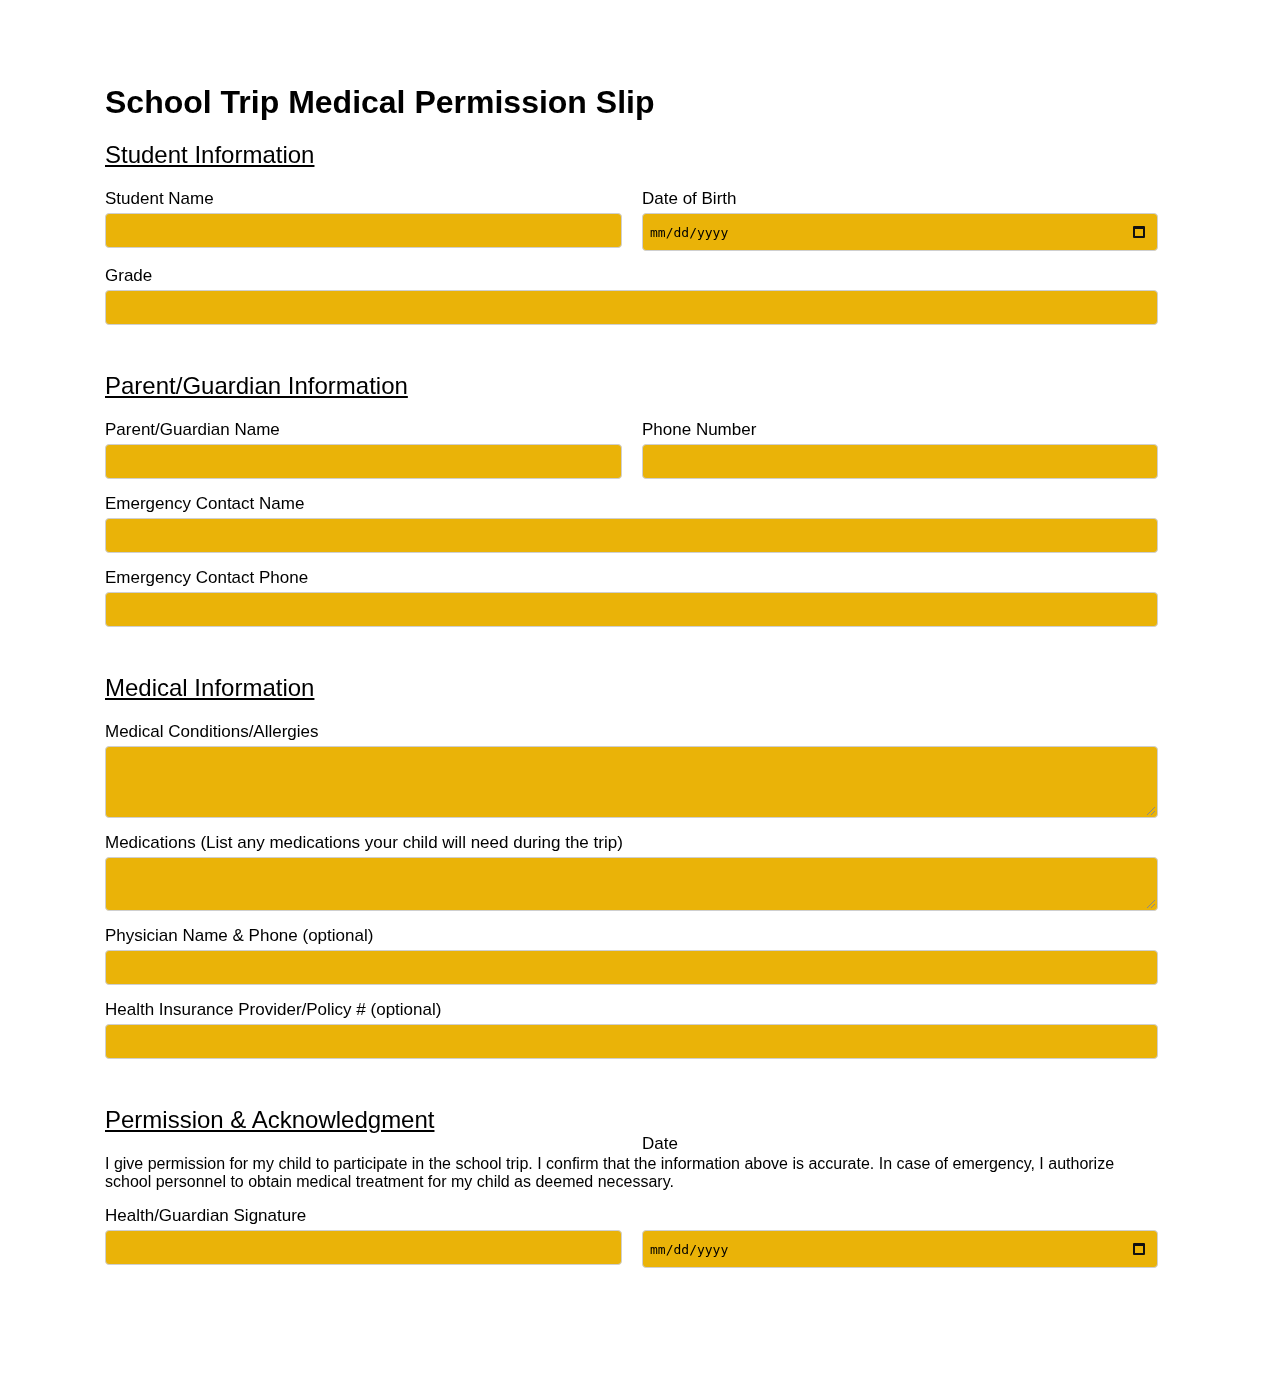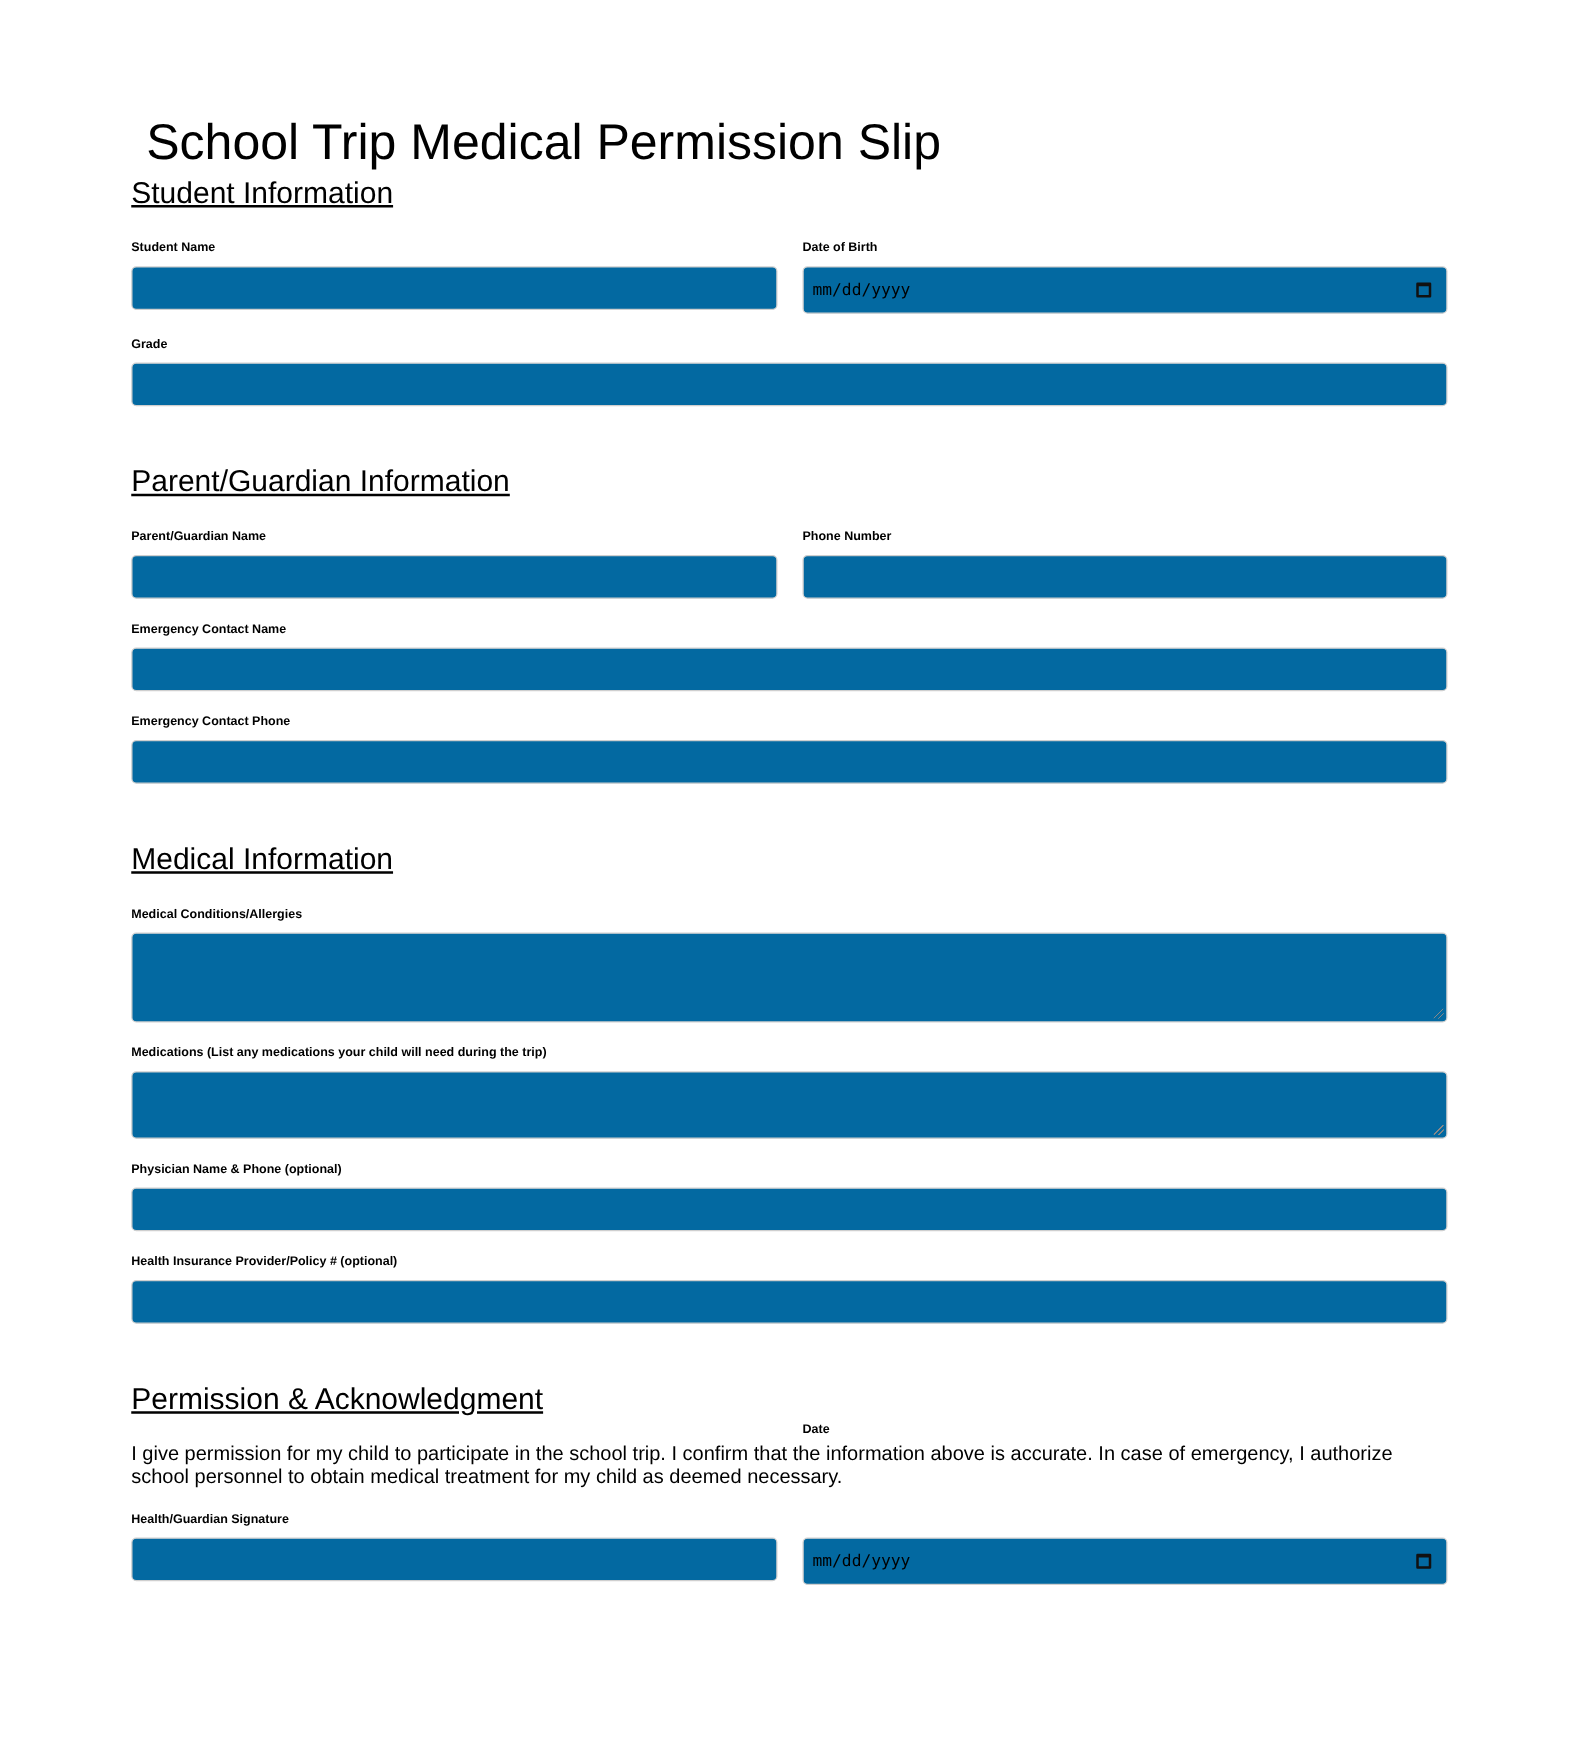--- a/index.html
+++ b/index.html
@@ -1,21 +1,21 @@
 <!DOCTYPE html>
 <html><head>
 <meta charset="utf-8">
 <style>
   html, body { margin: 0; padding: 0; background: #ffffff; }
   body { width: 1263px; height: 1400px; position: relative; font-family: "Liberation Sans", sans-serif; color: #000; }
   .container { position: absolute; left: 105px; top: 0; width: 1053px; }
-  h1 { font-size: 40px; font-weight: normal; margin: 12px; position: absolute; top: 83px; left: 0; line-height: 38px; white-space: nowrap; }
+  h1 { font-size: 32px; font-weight: bold; margin: 0; position: absolute; top: 83px; left: 0; line-height: 38px; white-space: nowrap; }
   h2 { font-size: 24px; font-weight: normal; margin: 0; position: absolute; left: 0; line-height: 28px; white-space: nowrap; text-decoration: underline; }
-  .label { font-size: 10px; position: absolute; left: 0; line-height: 18px; white-space: nowrap; font-weight: bold; }
-  .field { position: absolute; box-sizing: border-box; border: 1px solid #cfcfcf; border-radius: 4px; background: #0369a1; }
+  .label { font-size: 17px; position: absolute; left: 0; line-height: 18px; white-space: nowrap; }
+  .field { position: absolute; box-sizing: border-box; border: 1px solid #cfcfcf; border-radius: 4px; background: #eab308; }
   .field.full { left: 0; width: 1053px; }
   .field.left { left: 0; width: 517px; }
   .field.right { left: 537px; width: 516px; }
   .date { display: flex; align-items: center; justify-content: space-between; padding: 0 12px 0 7px; font-family: "DejaVu Sans Mono", monospace; font-size: 13px; color: #000; }
   .cal-icon { width: 12px; height: 12px; box-sizing: border-box; border: 2px solid #111; border-top-width: 3px; border-radius: 1px; }
   .textarea { position: absolute; }
   .resize { position: absolute; right: 2px; bottom: 2px; width: 8px; height: 8px; background: linear-gradient(135deg, transparent 45%, #888 45%, #888 52%, transparent 52%, transparent 70%, #888 70%, #888 77%, transparent 77%); }
   .para { position: absolute; left: 0; width: 1053px; font-size: 16px; line-height: 18px; }
 </style>
 </head>

